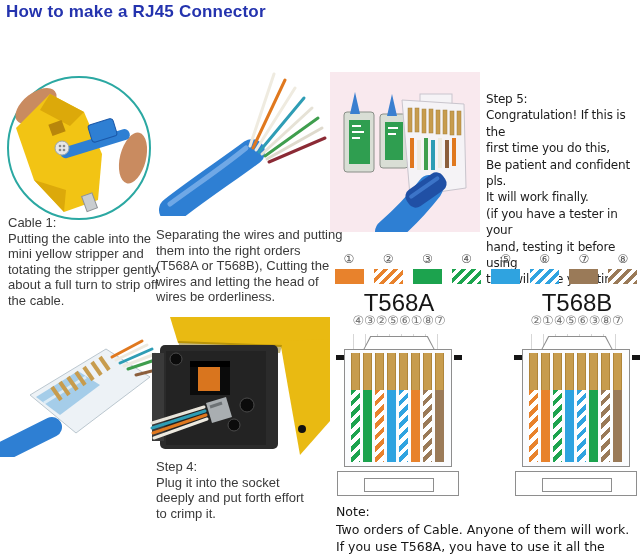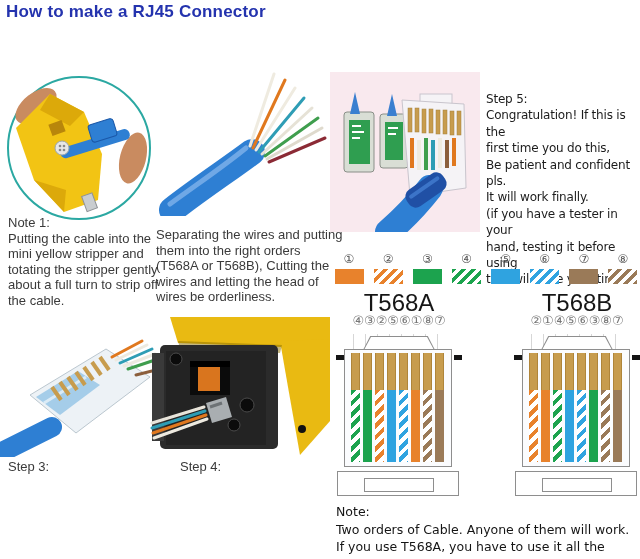--- a/index.html
+++ b/index.html
@@ -12,21 +12,21 @@
   #photo2{left:158px;top:58px;}
   #photo3{left:330px;top:72px;}
   #photo4{left:0px;top:333px;}
   #photo5{left:150px;top:317px;}
 
   .step{position:absolute;color:#3a3a3a;font-size:13px;line-height:15.5px;}
   .step .body{white-space:pre-line;}
   #step1{left:8px;top:215px;width:172px;}
   #step2{left:156px;top:227px;width:192px;}
   #step3{left:8px;top:459px;width:172px;}
-  #step4{left:156px;top:459px;width:182px;margin-left:24px;}
+  #step4{left:156px;top:459px;width:182px;}
   #step5{left:486px;top:91px;width:156px;font-family:"DejaVu Sans",sans-serif;
          font-size:12px;line-height:16.4px;letter-spacing:-0.2px;color:#1c1c1c;}
 
   .legend{position:absolute;left:334px;top:252px;width:304px;display:flex;justify-content:space-between;}
   .legend-item{display:flex;flex-direction:column;align-items:center;width:30px;}
   .legend-num{font-family:"DejaVu Sans",sans-serif;font-size:12px;line-height:14px;color:#555;margin-bottom:3px;}
   .legend-bar{width:29px;height:15px;}
 
   .std-label{position:absolute;top:289px;width:126px;text-align:center;font-size:24px;color:#161616;}
   #label-a{left:336px;} #label-b{left:514px;}
@@ -181,39 +181,41 @@
     <path d="M60,90 L72,86" stroke="#6d7275" stroke-width="3"></path>
     <g stroke-width="3" stroke-linecap="round" fill="none">
       <path d="M2,106 L54,90" stroke="#E8E4DA"></path>
       <path d="M2,111 L55,94" stroke="#2E9DB5"></path>
       <path d="M3,116 L56,98" stroke="#E0781E"></path>
       <path d="M4,121 L57,102" stroke="#EDEAE0"></path>
     </g>
   </svg>
 
   <div id="step1" class="step">
-    <div class="heading">Note 1:</div>
+    <div class="heading">Cable 1:</div>
     <div class="body">Putting the cable into the
 mini yellow stripper and
 totating the stripper gently
 about a full turn to strip off
 the cable.</div>
   </div>
   <div id="step2" class="step">
     <div class="body">Separating the wires and putting
 them into the right orders
 (T568A or T568B), Cutting the
 wires and letting the head of
 wires be orderliness.</div>
   </div>
   <div id="step3" class="step">
-    <div class="heading">Step 3:</div>
   </div>
   <div id="step4" class="step">
     <div class="heading">Step 4:</div>
+    <div class="body">Plug it into the socket
+deeply and put forth effort
+to crimp it.</div>
   </div>
   <div id="step5" class="step">
     <div class="heading">Step 5:</div>
     <div class="body">Congratulation!  If this is the
 first time you do this,
 Be patient and confident pls.
 It will work finally.
 (if you have a tester in your
 hand, testing it before using
 that will save your time)</div>

